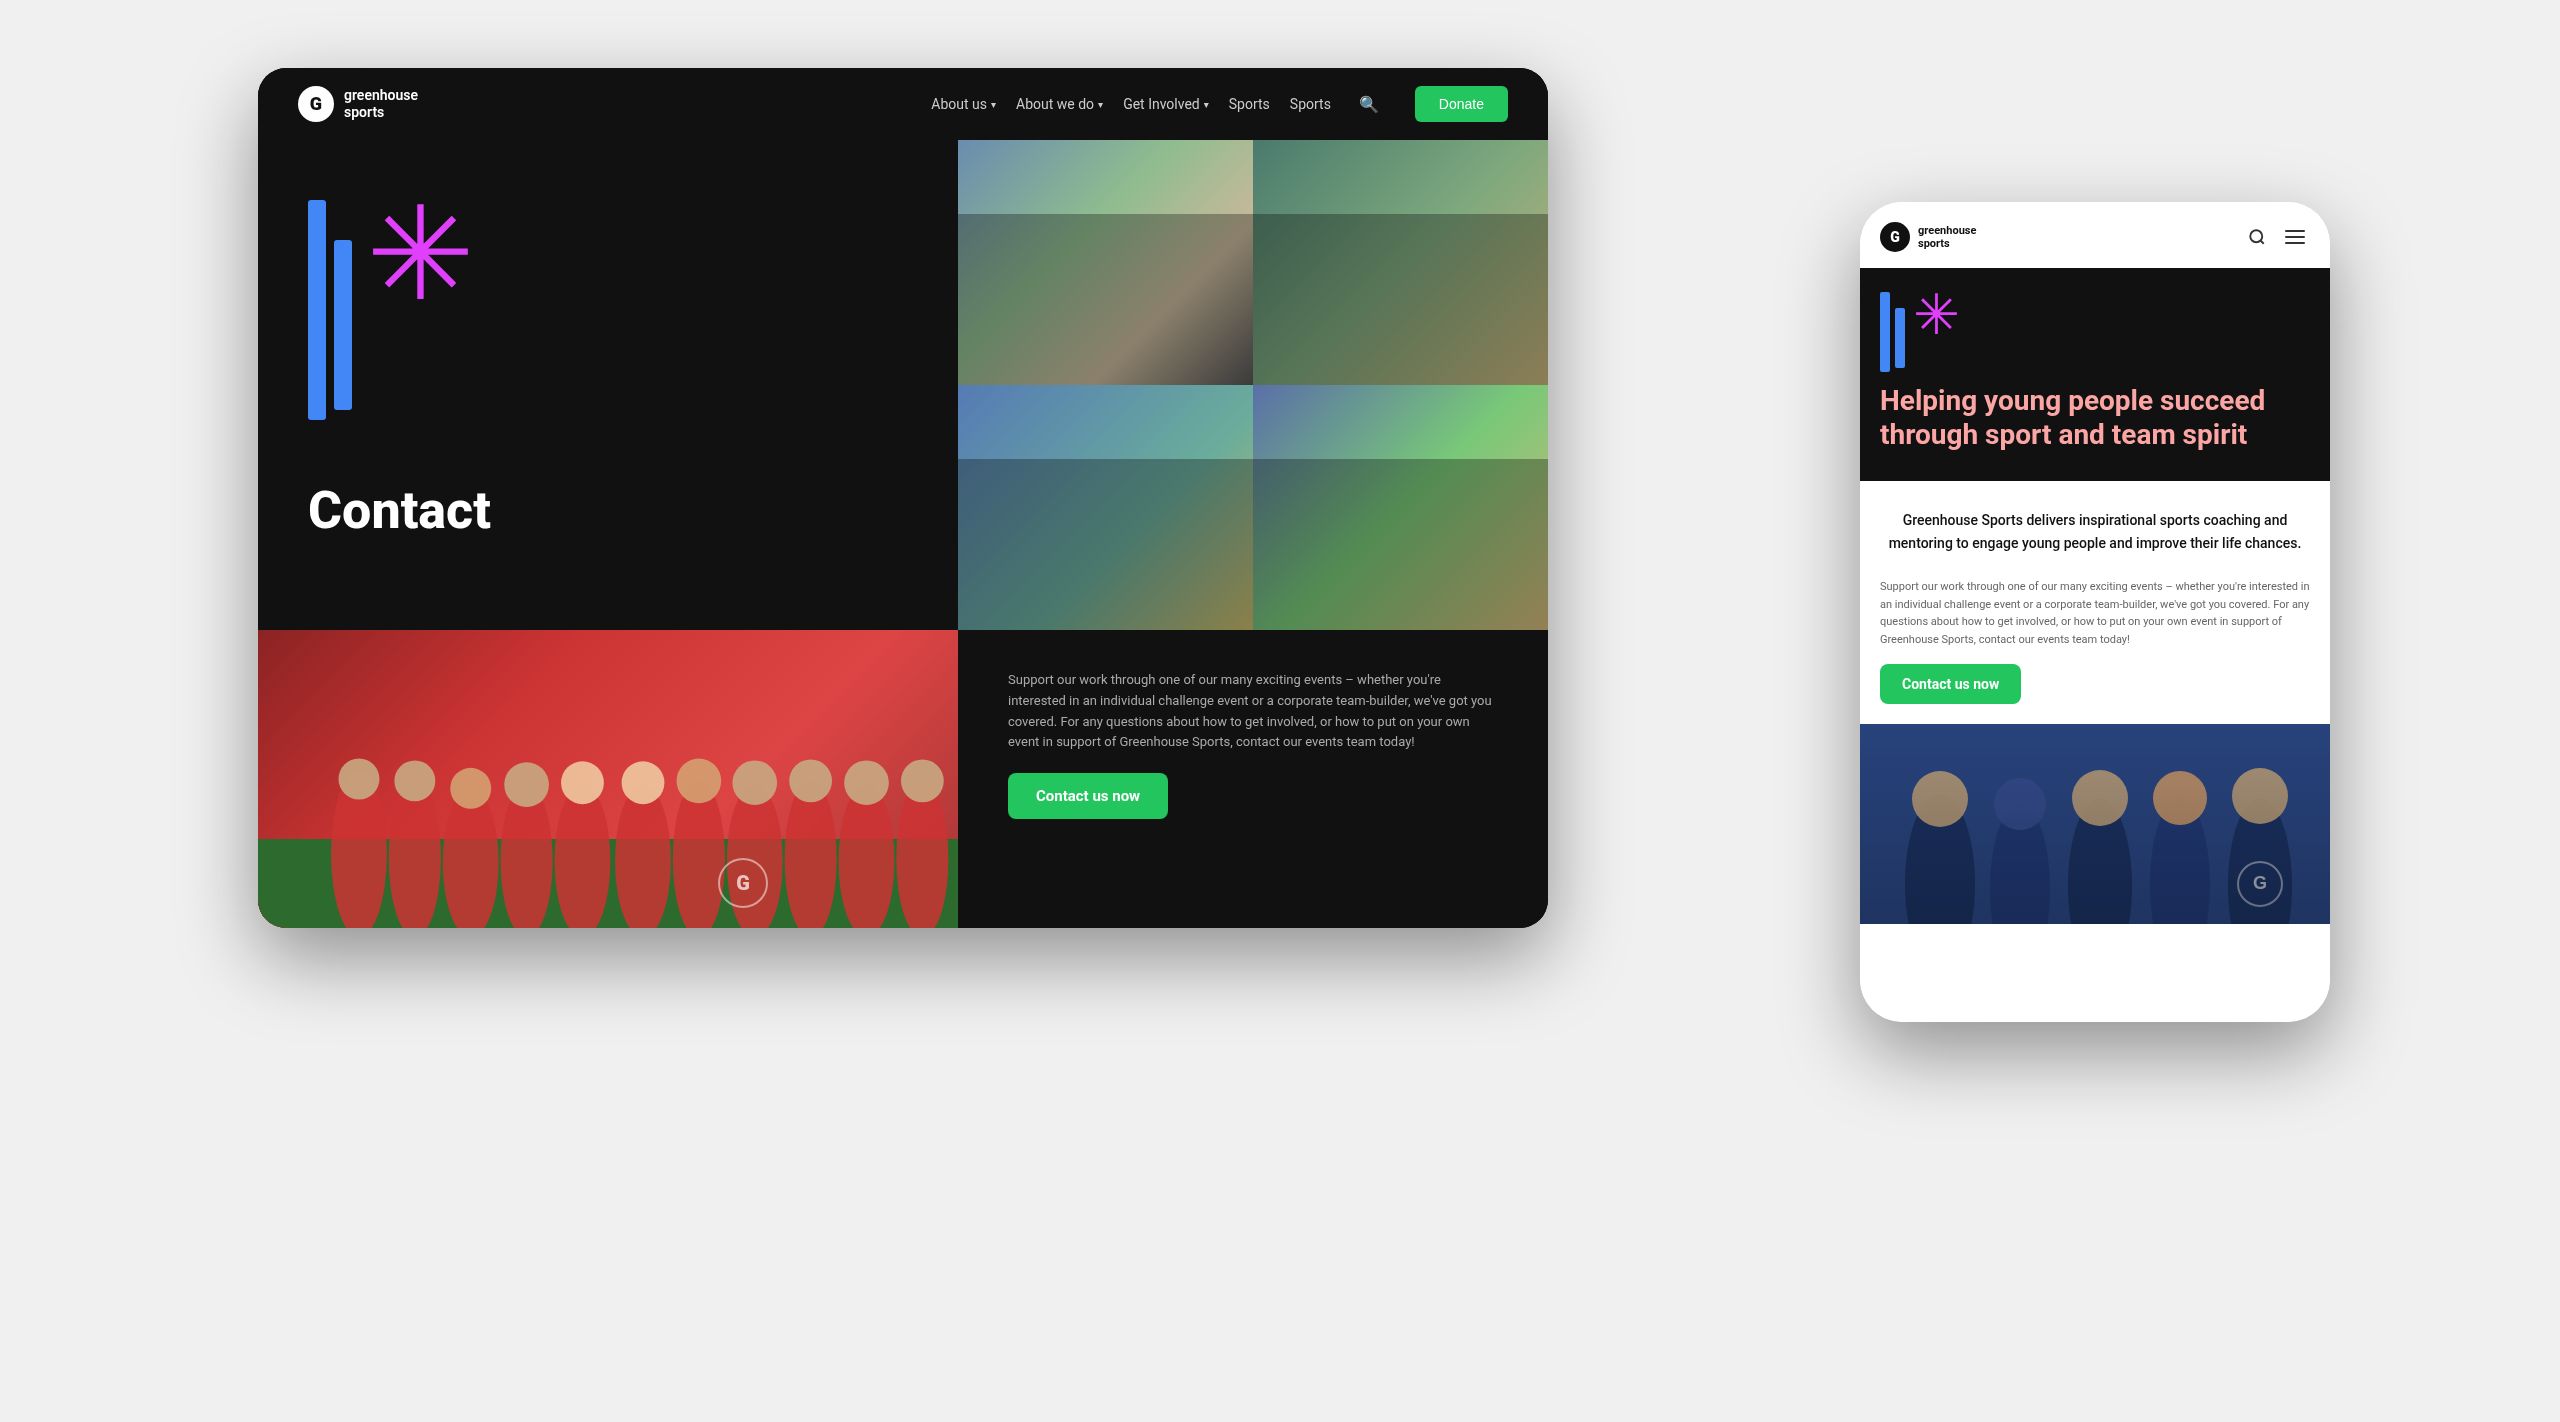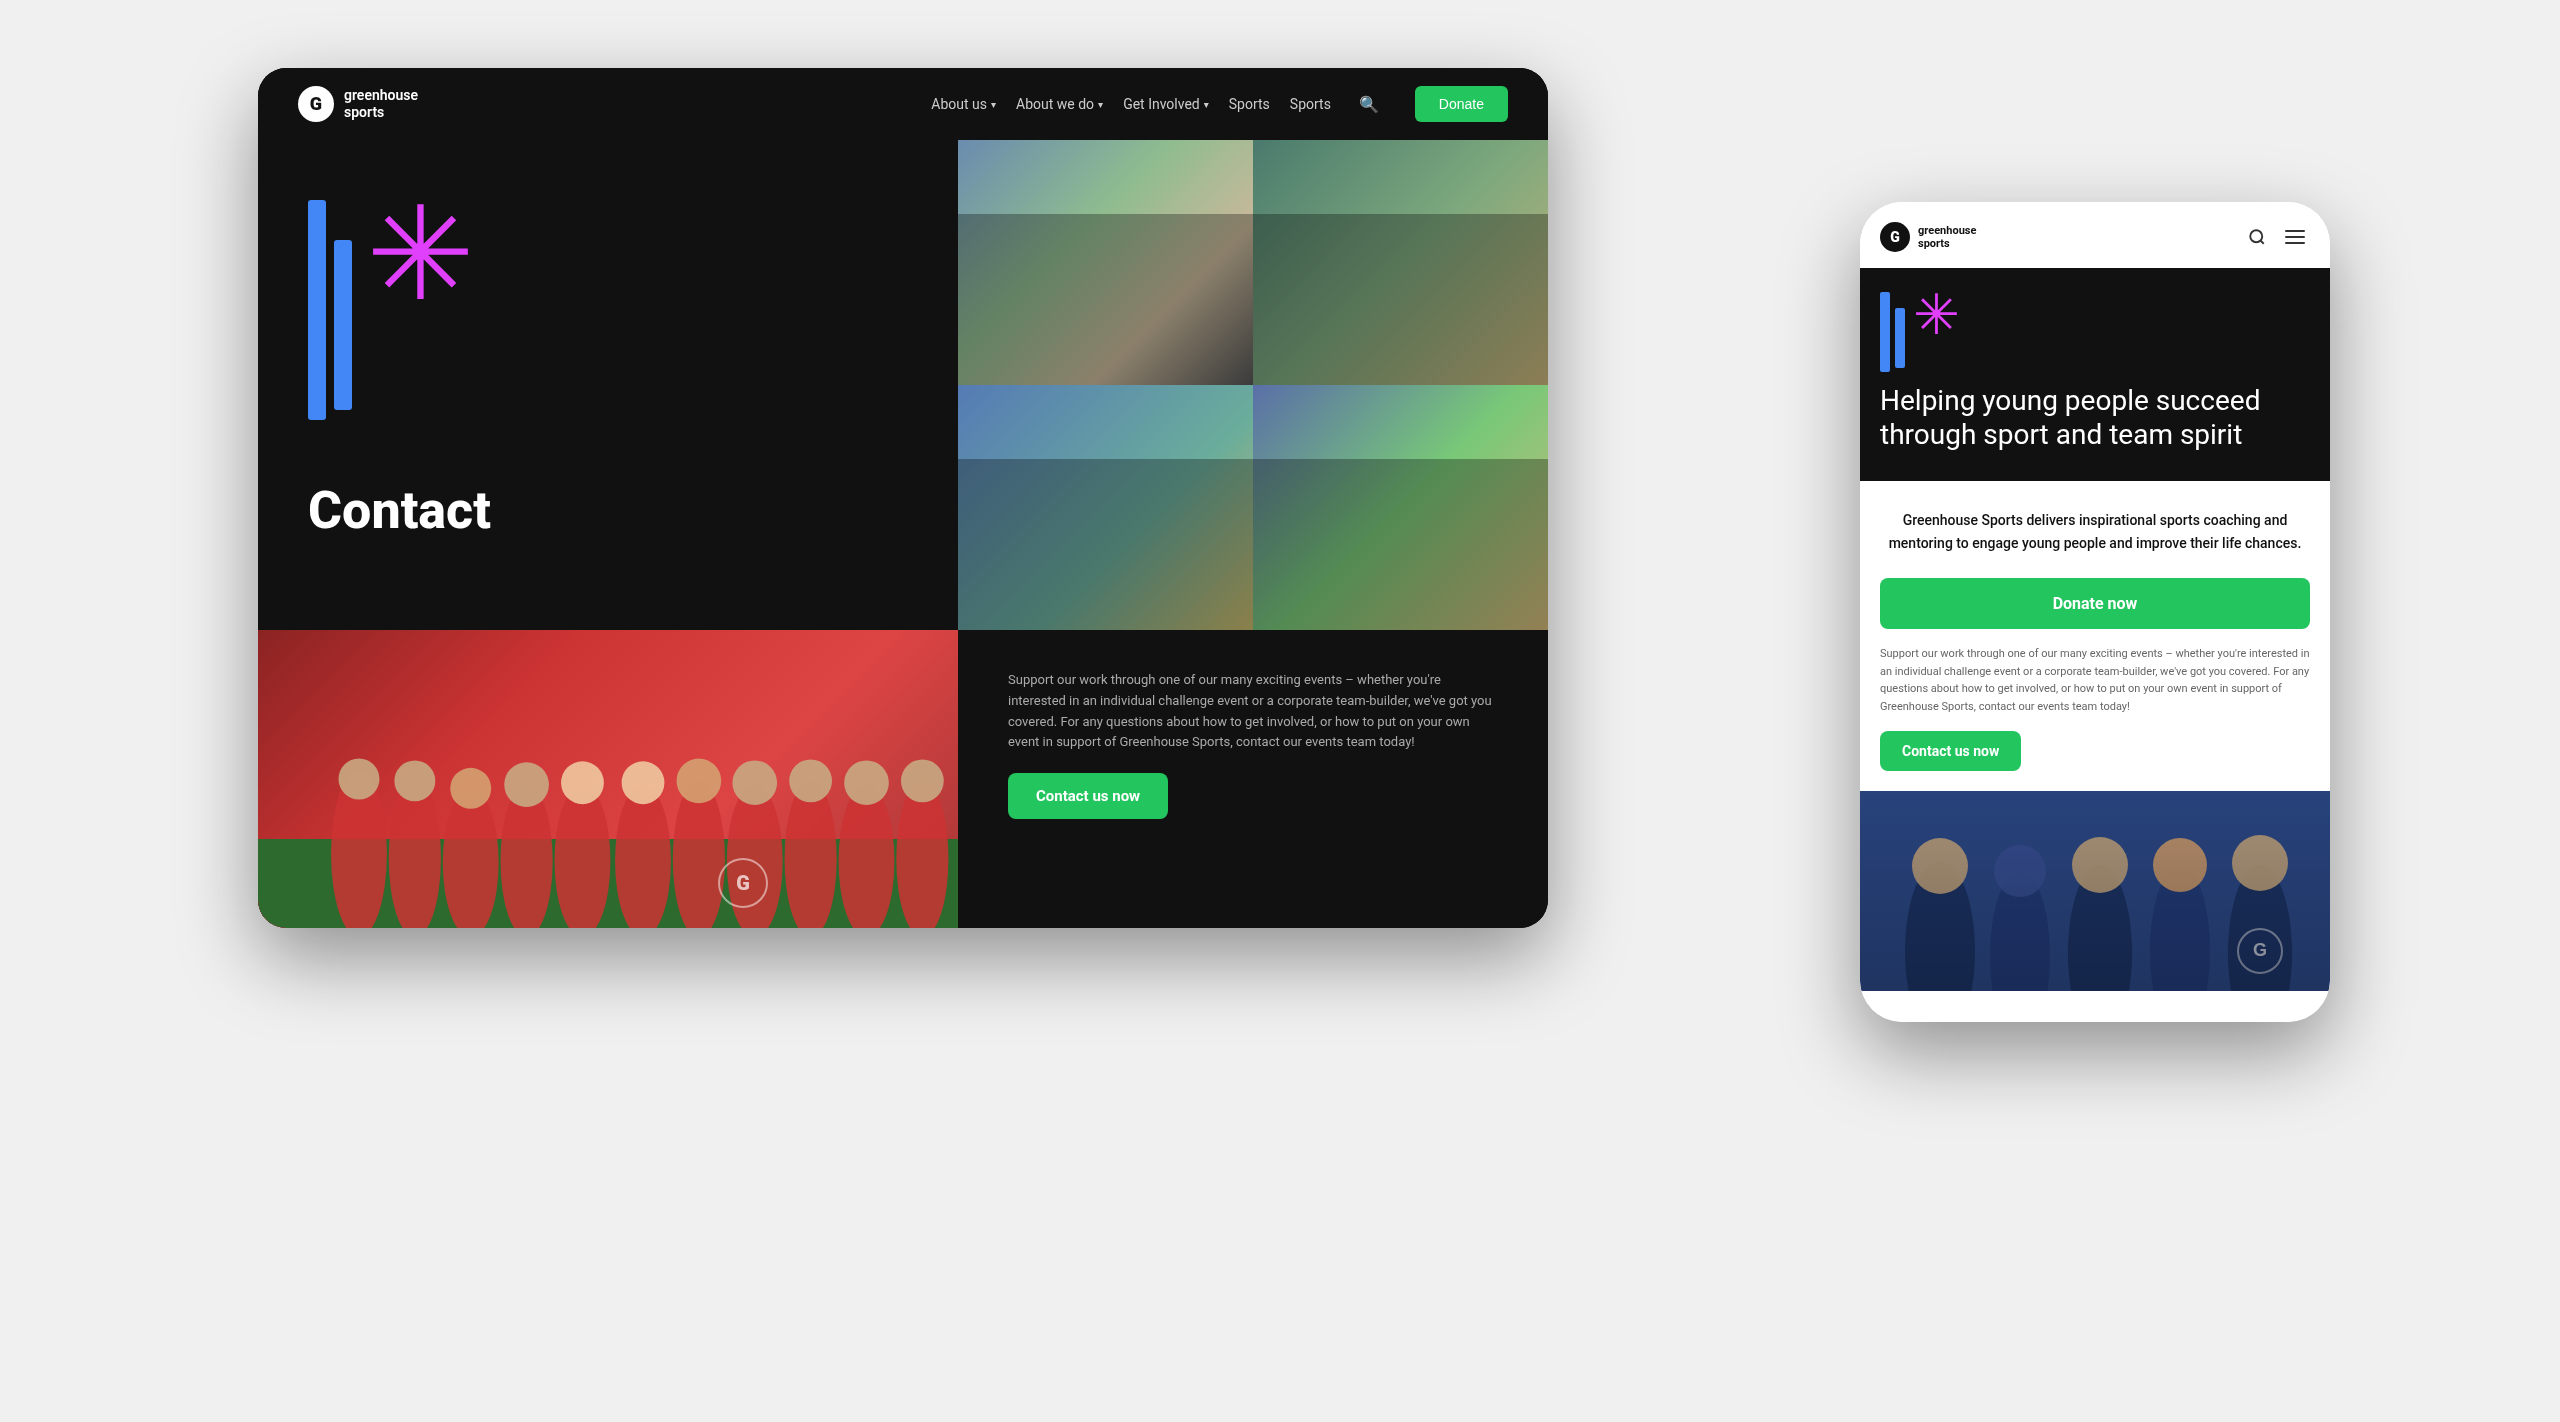--- a/index.html
+++ b/index.html
@@ -398,23 +398,23 @@
 
     .mobile-pink-asterisk {
       color: #e040fb;
       font-size: 56px;
       line-height: 0.85;
       font-weight: 300;
       margin-left: 2px;
     }
 
     .mobile-headline {
-      color: #ffffff;
+      color: #fca5a5;
       font-size: 28px;
-      font-weight: 400;
+      font-weight: 700;
       line-height: 1.2;
       margin-top: 12px;
     }
 
     
     .mobile-content-section {
       background: #fff;
       padding: 28px 20px 20px;
     }
 
@@ -626,21 +626,20 @@
               <div class="mobile-blue-bar-short"></div>
             </div>
           </div>
           <span class="mobile-pink-asterisk">✳</span>
         </div>
         <h2 class="mobile-headline">Helping young people succeed through sport and team spirit</h2>
       </div>
 
       <div class="mobile-content-section">
         <p class="mobile-description">Greenhouse Sports delivers inspirational sports coaching and mentoring to engage young people and improve their life chances.</p>
-        <div class="mobile-donate-btn">Donate now</div>
         <p class="mobile-text-block">Support our work through one of our many exciting events – whether you're interested in an individual challenge event or a corporate team-builder, we've got you covered. For any questions about how to get involved, or how to put on your own event in support of Greenhouse Sports, contact our events team today!</p>
         <div class="mobile-contact-btn">Contact us now</div>
       </div>
 
       <div class="mobile-photo">
         <div class="mobile-photo-overlay"></div>
         <svg width="100%" height="100%" viewBox="0 0 470 200" preserveAspectRatio="xMidYMax meet" xmlns="http://www.w3.org/2000/svg">
           <rect width="470" height="200" fill="#2c4a8a"></rect>
 
           <ellipse cx="80" cy="160" rx="35" ry="90" fill="#1a3060" opacity="0.8"></ellipse>

